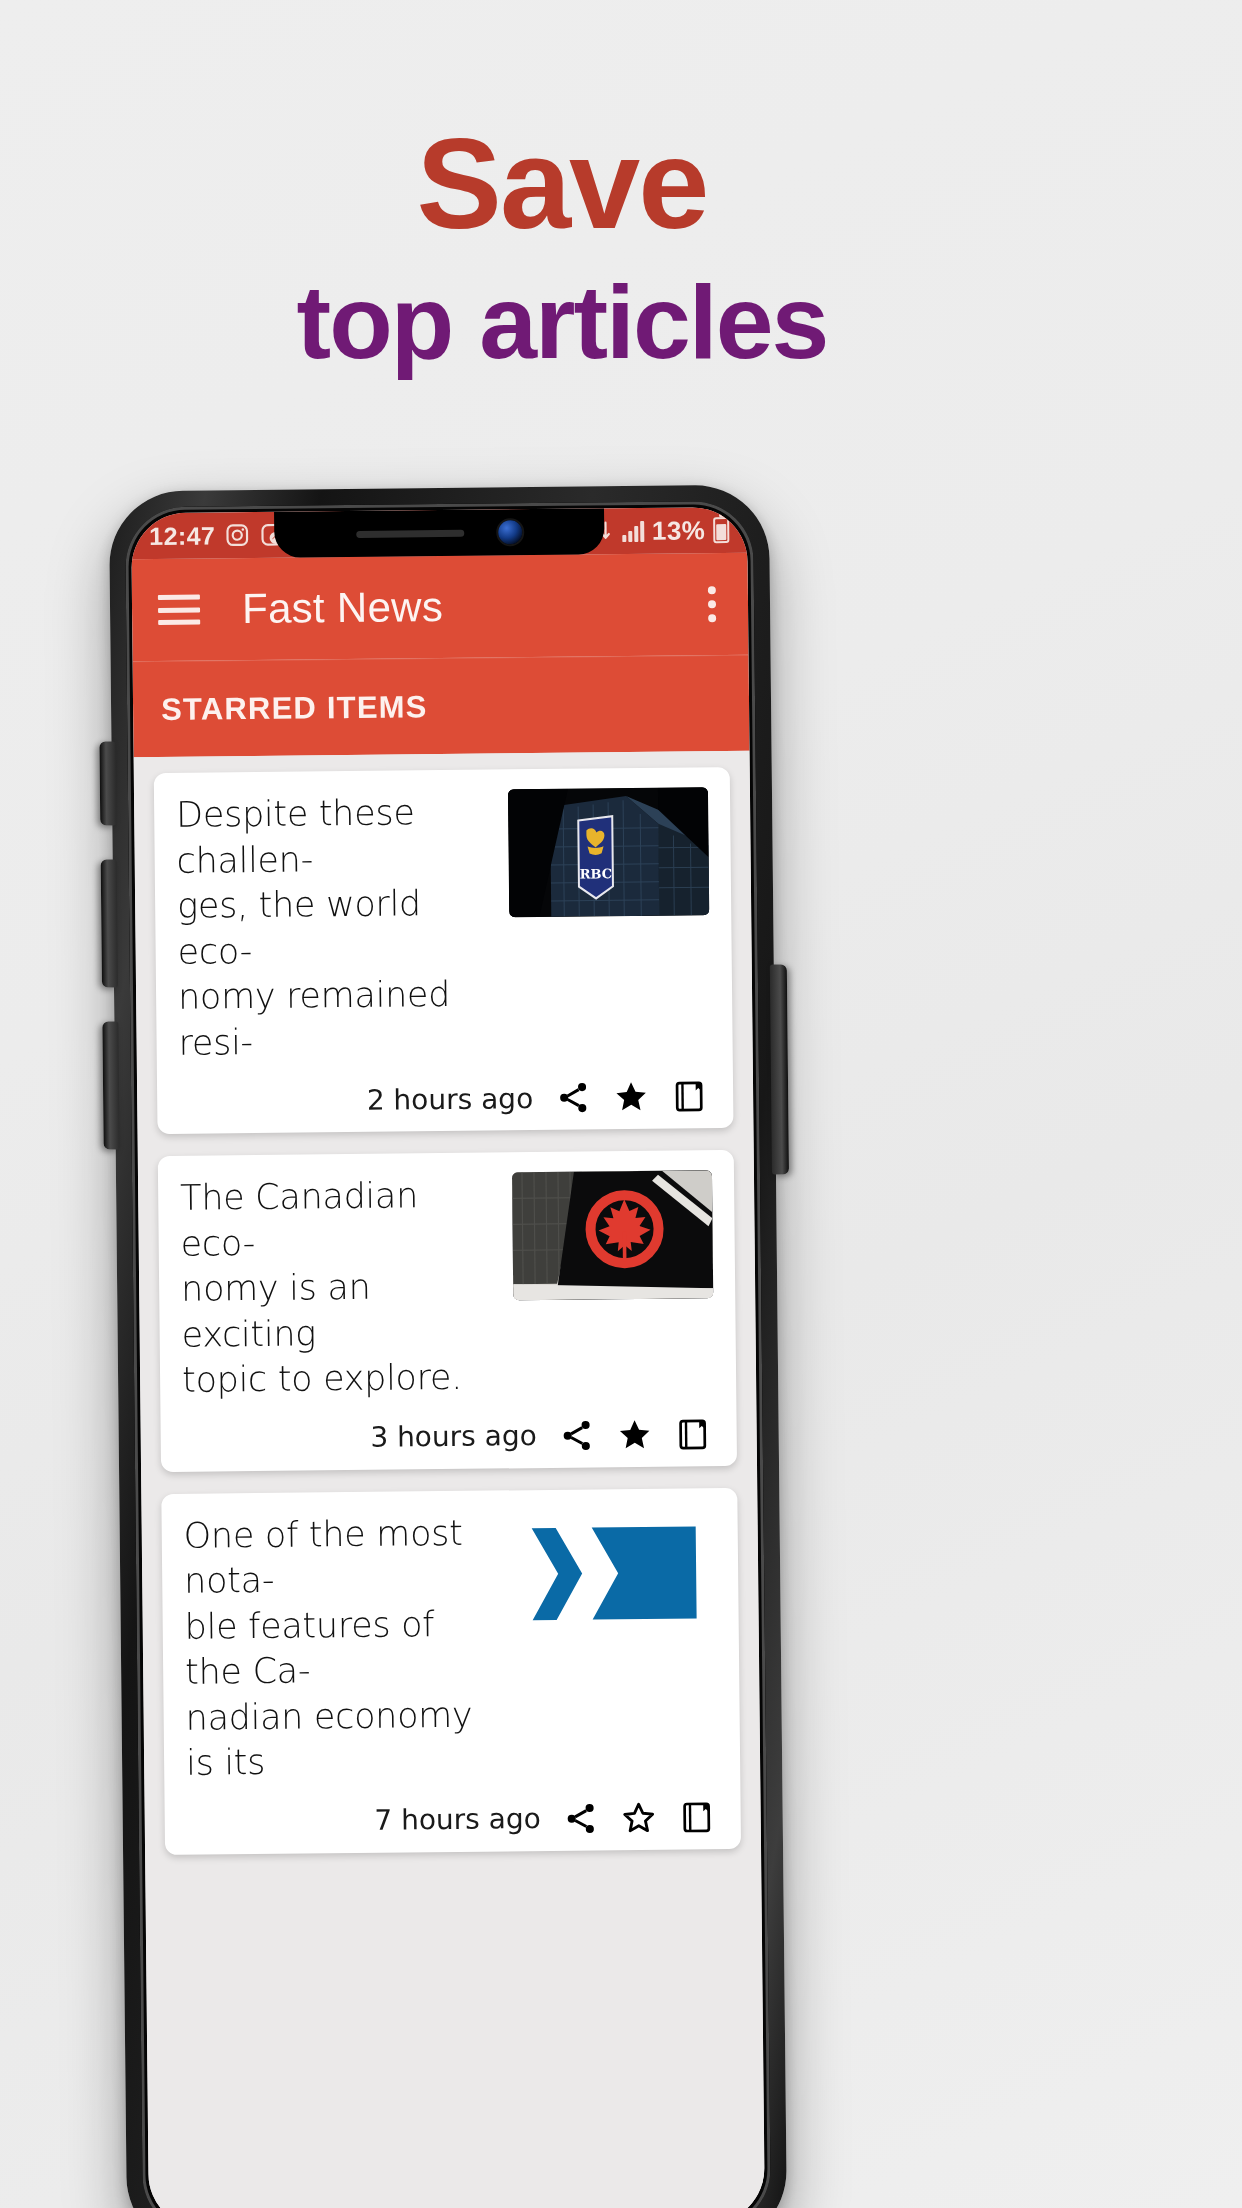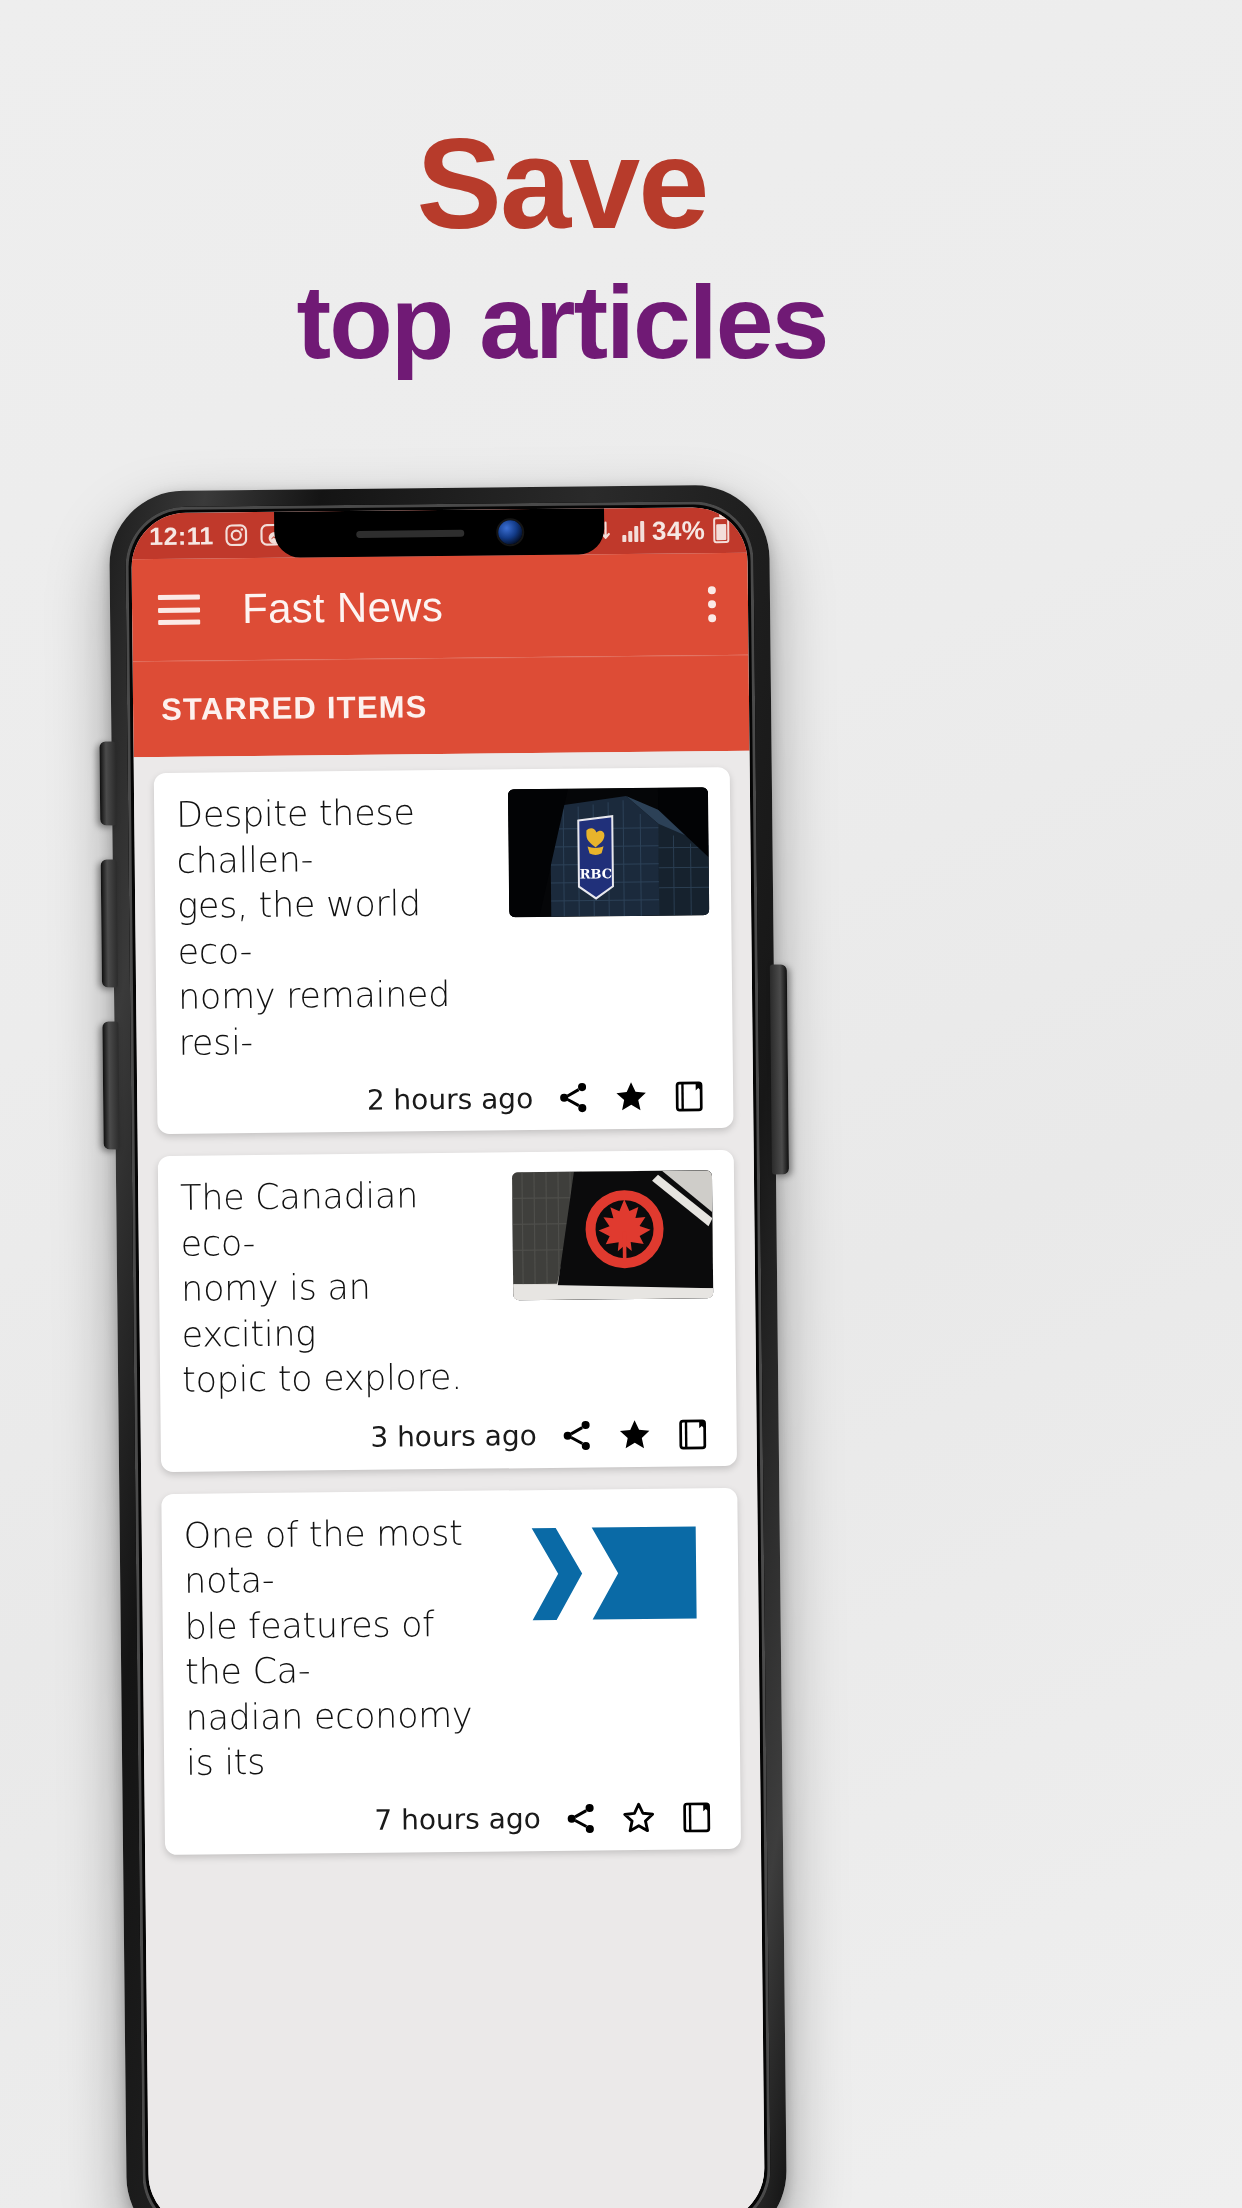--- a/index.html
+++ b/index.html
@@ -221,21 +221,21 @@
   <div class="phone-inner">
     <div class="screen">
 
       <div class="notch">
         <div class="speaker"></div>
         <div class="camera"></div>
       </div>
 
       <div class="statusbar">
         <div class="sb-left">
-          <span>12:11</span>
+          <span>12:47</span>
           <svg class="sbicon" viewBox="0 0 24 24">
             <rect x="3" y="3" width="18" height="18" rx="5" fill="none" stroke="#f3ded9" stroke-width="2"></rect>
             <circle cx="12" cy="12" r="4.2" fill="none" stroke="#f3ded9" stroke-width="2"></circle>
             <circle cx="17.2" cy="6.8" r="1.2" fill="#f3ded9"></circle>
           </svg>
           <svg class="sbicon" viewBox="0 0 24 24">
             <rect x="3" y="3" width="18" height="18" rx="5" fill="none" stroke="#f3ded9" stroke-width="2"></rect>
             <circle cx="15" cy="15" r="5.5" fill="#f3ded9"></circle>
             <path d="M12.2 15.4l2-2 1.4 1.2 2-2.1-2.2 3-1.4-1.1-1.8 2z" fill="#c0392b"></path>
           </svg>
@@ -263,21 +263,21 @@
           </svg>
           <svg class="sbicon" viewBox="0 0 24 24">
             <path d="M7 20V6M7 6L4 9.5M7 6l3 3.5M16 4v14M16 18l-3-3.5M16 18l3-3.5" stroke="#f3ded9" stroke-width="2" fill="none" stroke-linecap="round"></path>
           </svg>
           <span class="bars">
               <i></i>
               <i></i>
               <i></i>
               <i></i>
             </span>
-          <span class="sb-pct">34%</span>
+          <span class="sb-pct">13%</span>
           <span class="battery"></span>
         </div>
       </div>
 
       <div class="appbar">
         <div class="hamburger">
           <span></span>
             <span></span>
             <span></span>
         </div>

